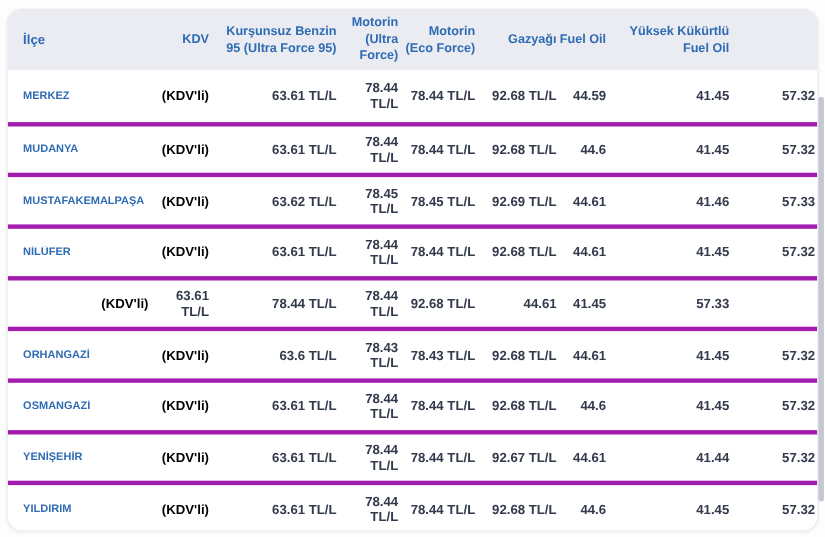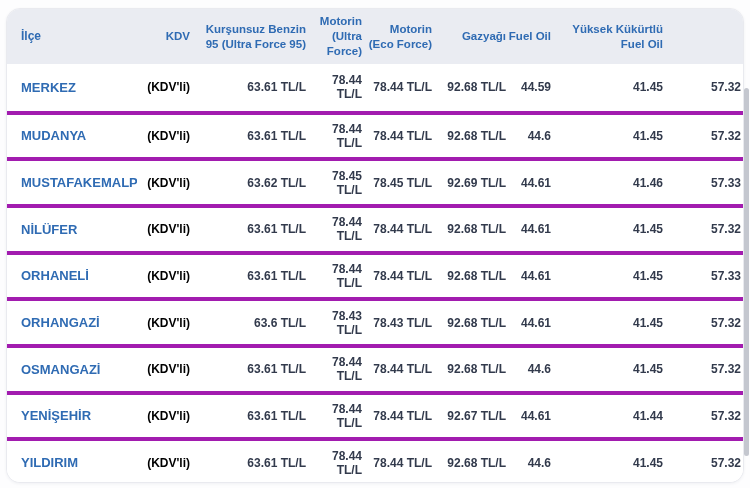--- a/index.html
+++ b/index.html
@@ -45,21 +45,21 @@
     height: 46.66px;
     background: #ffffff;
     font-size: 12px;
   }
   .data-row + .data-row { border-top: 4px solid #a21caf; }
 
   .cell { overflow: hidden; }
   .data-row .cell { text-align: right; padding-right: 2px; color: #323a4c; font-weight: 600; }
   .data-row .cell.first {
     text-align: left; padding-left: 14px;
-    color: #2f6bb3; font-weight: 700; font-size: 13px;
+    color: #2f6bb3; font-weight: 700; font-size: 10px;
     cursor: pointer;
   }
   .data-row .cell.kdv { color: #000000; }
 
   .scrollbar-thumb {
     position: absolute;
     left: 744px; top: 88px;
     width: 5px; height: 368px;
     background: #c4c7cf;
     border-radius: 3px;
@@ -119,21 +119,20 @@
           <div class="cell kdv">(KDV'li)</div>
           <div class="cell">63.61 TL/L</div>
           <div class="cell">78.44 TL/L</div>
           <div class="cell">78.44 TL/L</div>
           <div class="cell">92.68 TL/L</div>
           <div class="cell">44.61</div>
           <div class="cell">41.45</div>
           <div class="cell">57.32</div>
         </div>
         <div class="grid-row data-row">
-          <div class="cell first">ORHANELİ</div>
           <div class="cell kdv">(KDV'li)</div>
           <div class="cell">63.61 TL/L</div>
           <div class="cell">78.44 TL/L</div>
           <div class="cell">78.44 TL/L</div>
           <div class="cell">92.68 TL/L</div>
           <div class="cell">44.61</div>
           <div class="cell">41.45</div>
           <div class="cell">57.33</div>
         </div>
         <div class="grid-row data-row">

